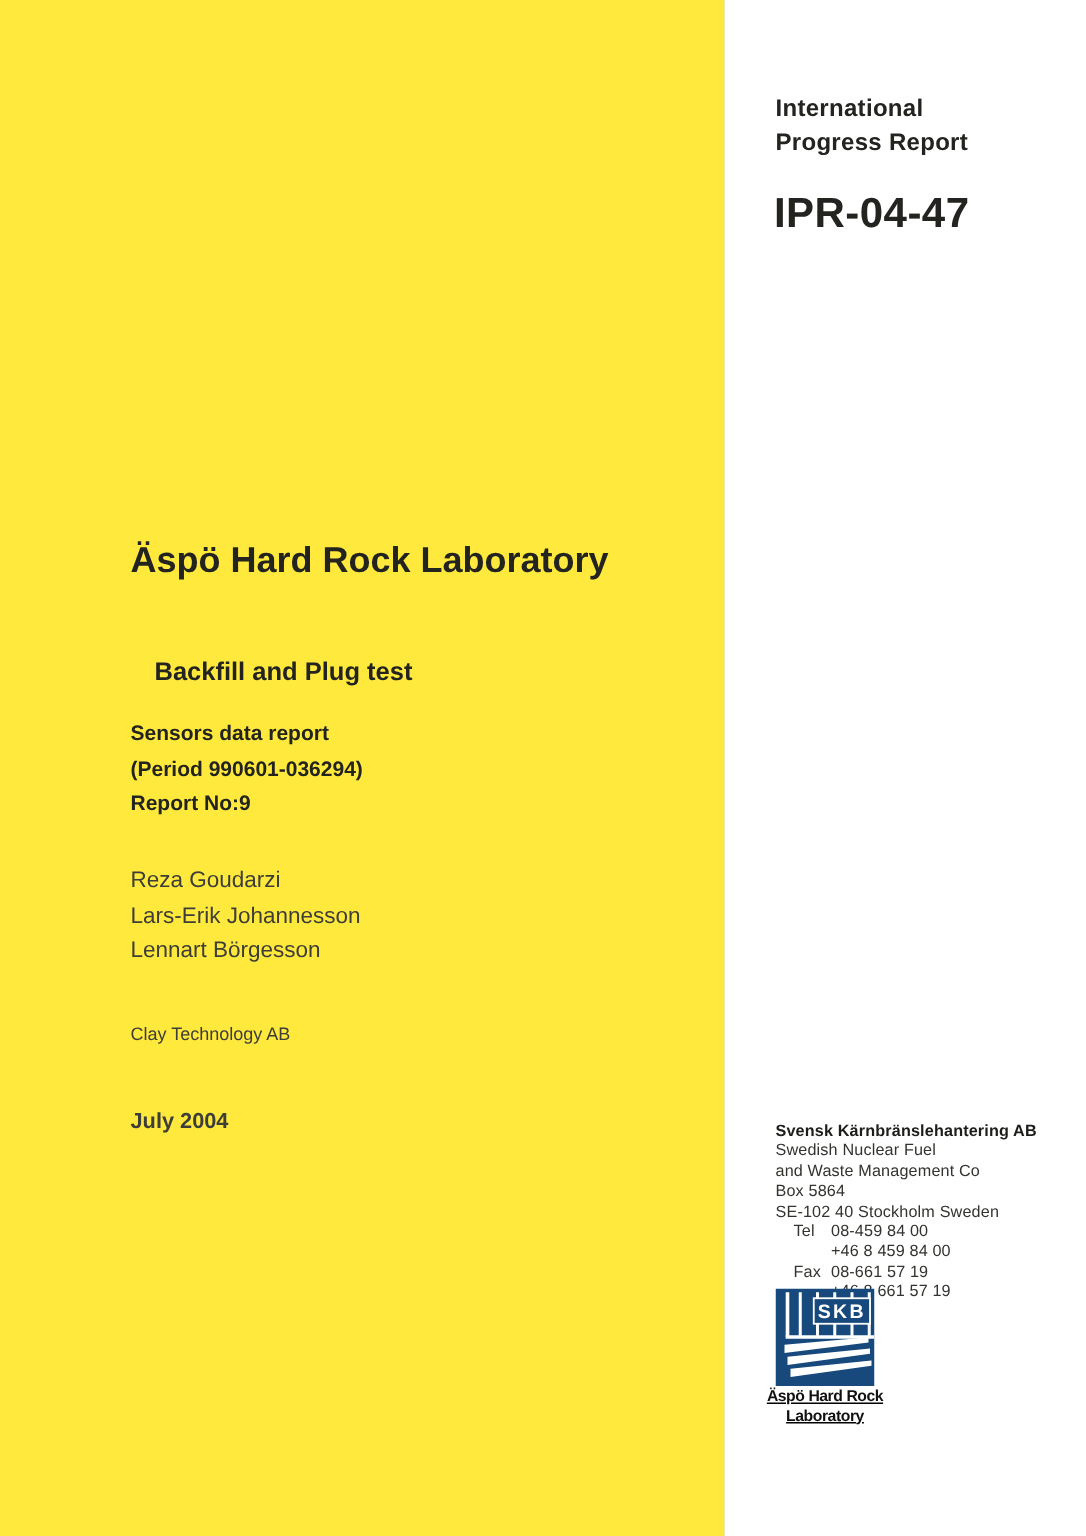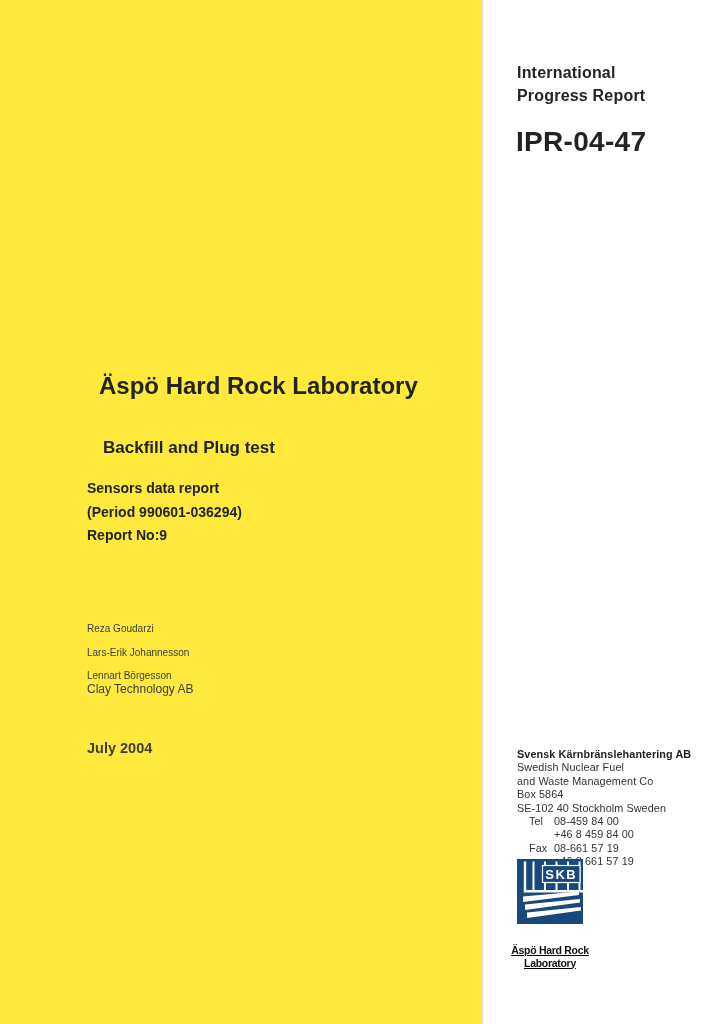--- a/index.html
+++ b/index.html
@@ -27,38 +27,38 @@
     line-height: 22.5px; letter-spacing: 0.2px;
     color: var(--heading-text, #232320);
   }
   .report-id {
     position: absolute; left: 516px; top: 126px;
     font-size: 28px; font-weight: bold; letter-spacing: 0.3px;
     color: var(--heading-text, #232320);
   }
   
   .lab-title {
-    position: absolute; left: 87px; top: 360px; margin: 12px;
+    position: absolute; left: 87px; top: 360px; margin: 0;
     font-size: 24px; font-weight: bold;
     color: var(--heading-text, #232320);
   }
   .project-title {
     position: absolute; left: 87px; top: 422px; margin: 16px;
     font-size: 17px; font-weight: bold;
     color: var(--heading-text, #232320);
   }
   .report-title {
     position: absolute; left: 87px; top: 477px;
     font-size: 14px; font-weight: bold; line-height: 23.5px;
     color: var(--heading-text, #232320);
   }
   
   .authors {
-    position: absolute; left: 87px; top: 617px;
-    font-size: 10px; line-height: 23.5px;
+    position: absolute; left: 87px; top: 575px;
+    font-size: 15px; line-height: 23.5px;
     color: var(--body-text, #3d3d39);
   }
   .affiliation {
     position: absolute; left: 87px; top: 682px;
     font-size: 12px;
     color: var(--body-text, #3d3d39);
   }
   .pub-date {
     position: absolute; left: 87px; top: 740px;
     font-size: 14.5px;
@@ -70,21 +70,21 @@
     position: absolute; left: 517px; top: 748px;
     font-size: 10.8px; line-height: 13.4px;
     color: #33332f; letter-spacing: 0.1px;
   }
   .pub-name { font-weight: bold; color: #1d1d1a; }
   .contact-label { display: inline-block; width: 25px; margin-left: 12px; }
   
   .logo-block { position: absolute; left: 517px; top: 859px; width: 66px; text-decoration: underline; }
   .skb-logo { display: block; }
   .logo-caption {
-    width: 92px; margin: 20px 0 0 -13px;
+    width: 92px; margin: 1px 0 0 -13px;
     text-align: center;
     font-size: 10.5px; font-weight: bold; line-height: 12.5px;
     letter-spacing: -0.3px; color: #111;
   }
 </style>
 </head>
 <body>
 
 <div class="page">
 

